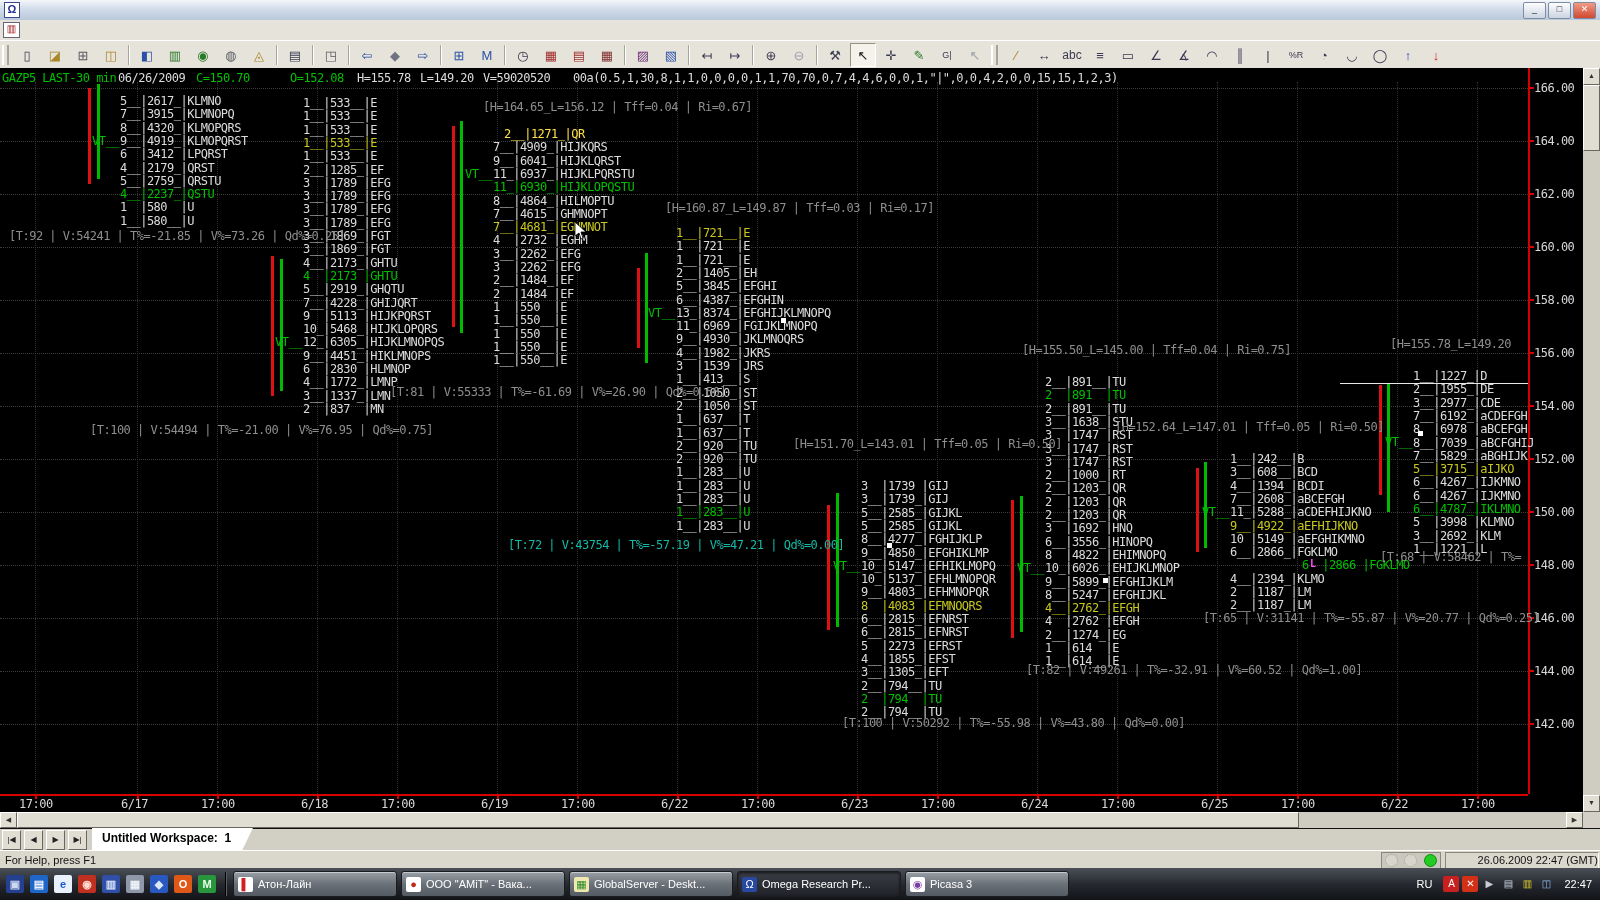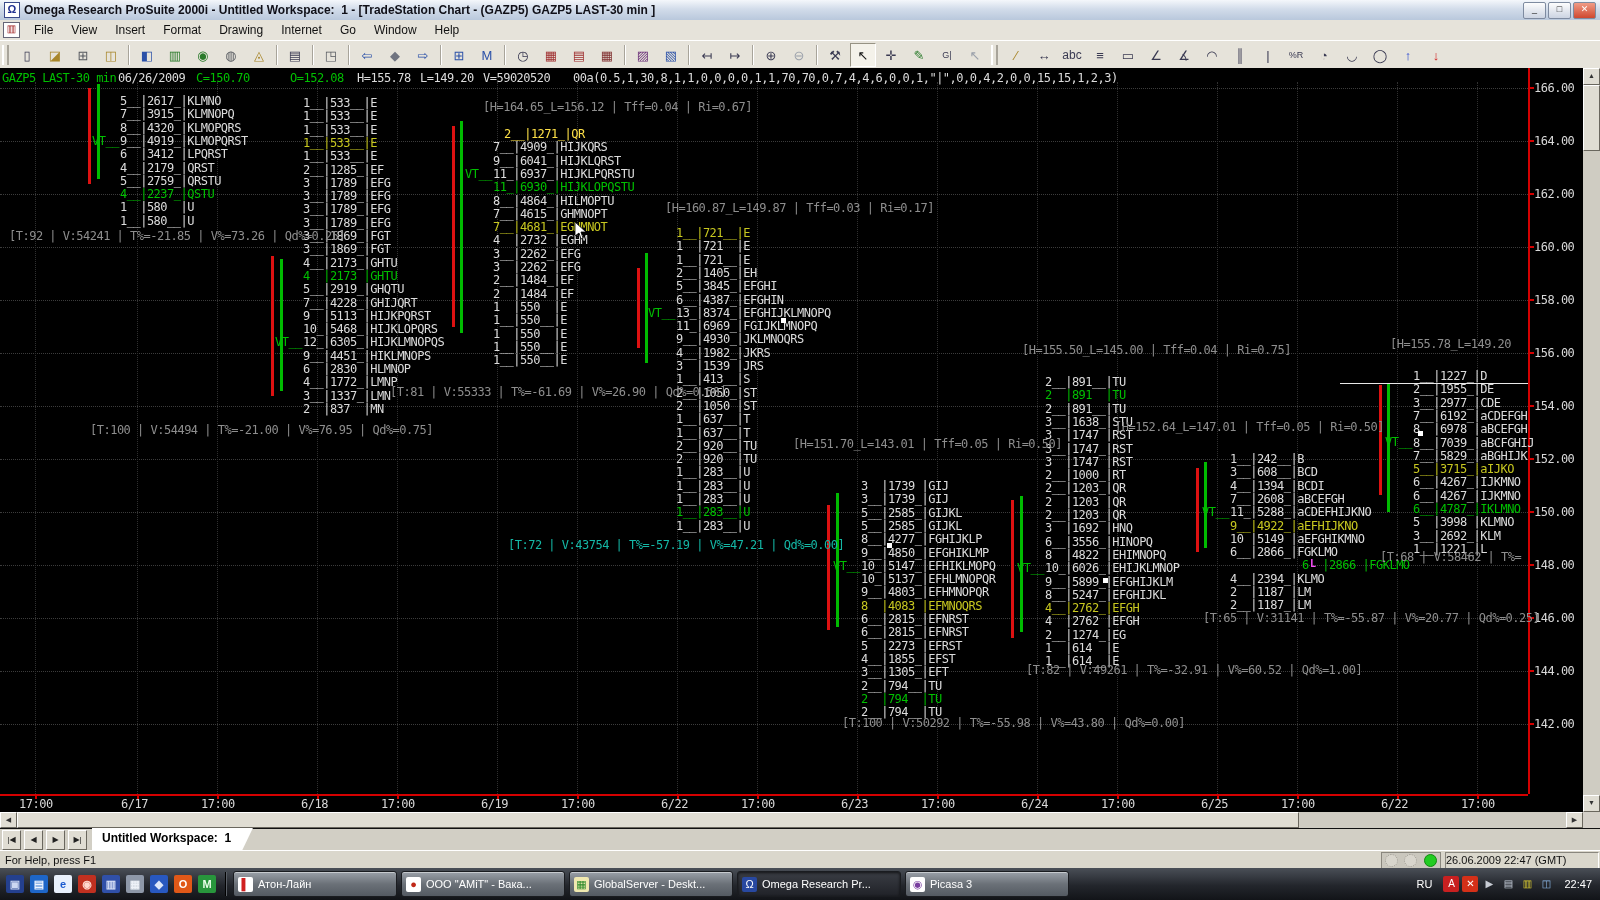--- a/index.html
+++ b/index.html
@@ -65,21 +65,21 @@
   
   .statusbar{position:absolute;top:850px;left:0;width:1600px;height:18px;background:#dad7cc;
     border-top:1px solid #fff;display:flex;align-items:center;font-size:11px;color:#111;}
   .status-help{padding-left:5px;}
   .ind-panel{margin-left:auto;width:58px;height:15px;background:#cac7bd;border:1px solid #8a877e;
     display:flex;align-items:center;justify-content:space-around;}
   .ind{width:11px;height:11px;border-radius:50%;}
   .ind.off{background:#d8d5cc;border:1px dotted #9a978e;}
   .ind.on{background:#22cc22;border:1px solid #118811;}
   .dt-panel{width:152px;height:15px;margin:0 1px 0 4px;background:#dad7cc;border:1px solid #8a877e;
-    border-bottom-color:#fff;border-right-color:#fff;text-align:left;line-height:14px;white-space:pre;}
+    border-bottom-color:#fff;border-right-color:#fff;text-align:right;line-height:14px;white-space:pre;}
   
   .taskbar{position:absolute;top:868px;left:0;width:1600px;height:32px;
     background:linear-gradient(#4a4f57,#23262c 55%,#121418);display:flex;align-items:center;}
   .ql{display:flex;align-items:center;padding-left:3px;}
   .ql-icon{width:18px;height:18px;margin:0 3px;border-radius:2px;font-size:11px;font-weight:bold;
     text-align:center;line-height:18px;}
   .tk-sep{width:1px;height:24px;background:#000;border-right:1px solid #5a5f66;margin:0 6px;}
   .tk-buttons{display:flex;align-items:center;}
   .tk-btn{width:162px;height:24px;margin-right:4px;border:1px solid #1a1c20;border-radius:3px;
     background:linear-gradient(#9aa0a8,#6b7178 50%,#545a62);box-shadow:inset 0 1px rgba(255,255,255,.45);
@@ -94,41 +94,29 @@
     border-radius:2px;}
   .tray-clock{margin-left:10px;}
 </style>
 </head>
 <body>
 
 <div class="screen">
 
   <div class="titlebar">
     <span class="app-icon">Ω</span>
-    <span class="title-text">Omega Research ProSuite 2000i - Untitled Workspace:  1 - [TradeStation Chart - (GAZP5) GAZP5 LAST-30 min ]</span>
     <span class="win-buttons" id="win-buttons">
         <span class="win-btn">_</span>
         <span class="win-btn">□</span>
         <span class="win-btn close">✕</span>
       </span>
   </div>
 
   <div class="menubar">
     <span class="child-icon">▥</span>
-    <span id="menu-items" style="display:flex">
-        <span class="menu-item">File</span>
-        <span class="menu-item">View</span>
-        <span class="menu-item">Insert</span>
-        <span class="menu-item">Format</span>
-        <span class="menu-item">Drawing</span>
-        <span class="menu-item">Internet</span>
-        <span class="menu-item">Go</span>
-        <span class="menu-item">Window</span>
-        <span class="menu-item">Help</span>
-      </span>
   </div>
 
   <div class="toolbar" id="toolbar-items">
       <span class="tb-grip"></span>
       <span class="tb-btn">
         <span style="color: rgb(58, 58, 82); font-size: 13px;">▯</span>
       </span>
       <span class="tb-btn">
         <span style="color: rgb(168, 134, 42); font-size: 13px;">◪</span>
       </span>

